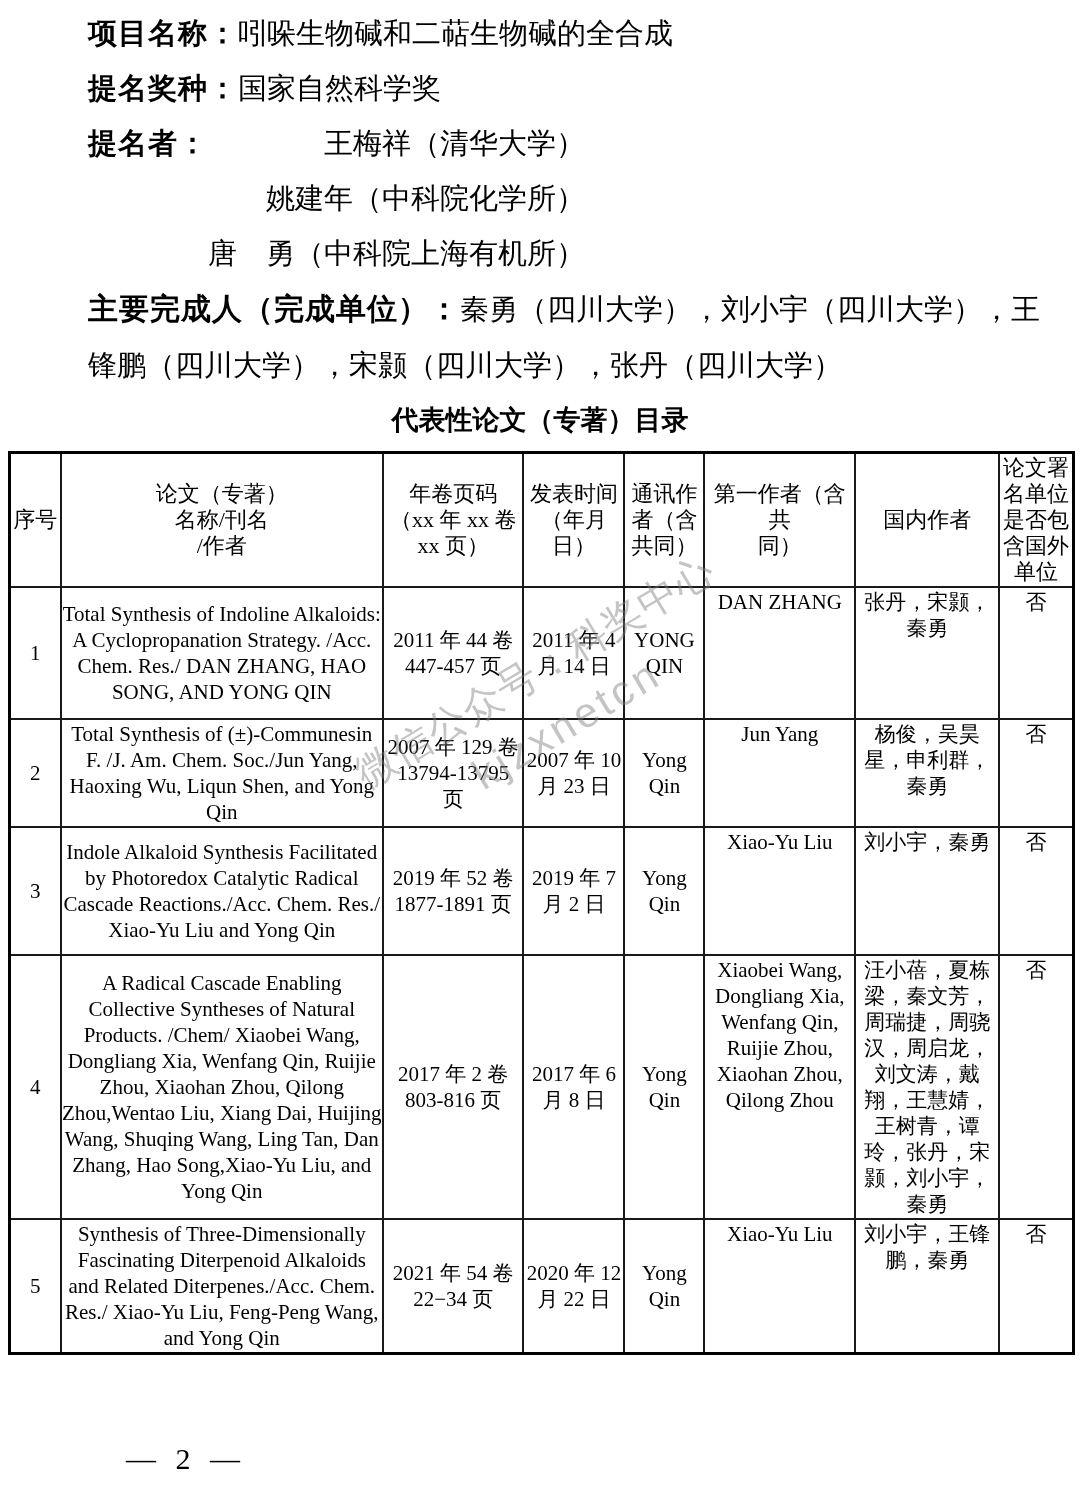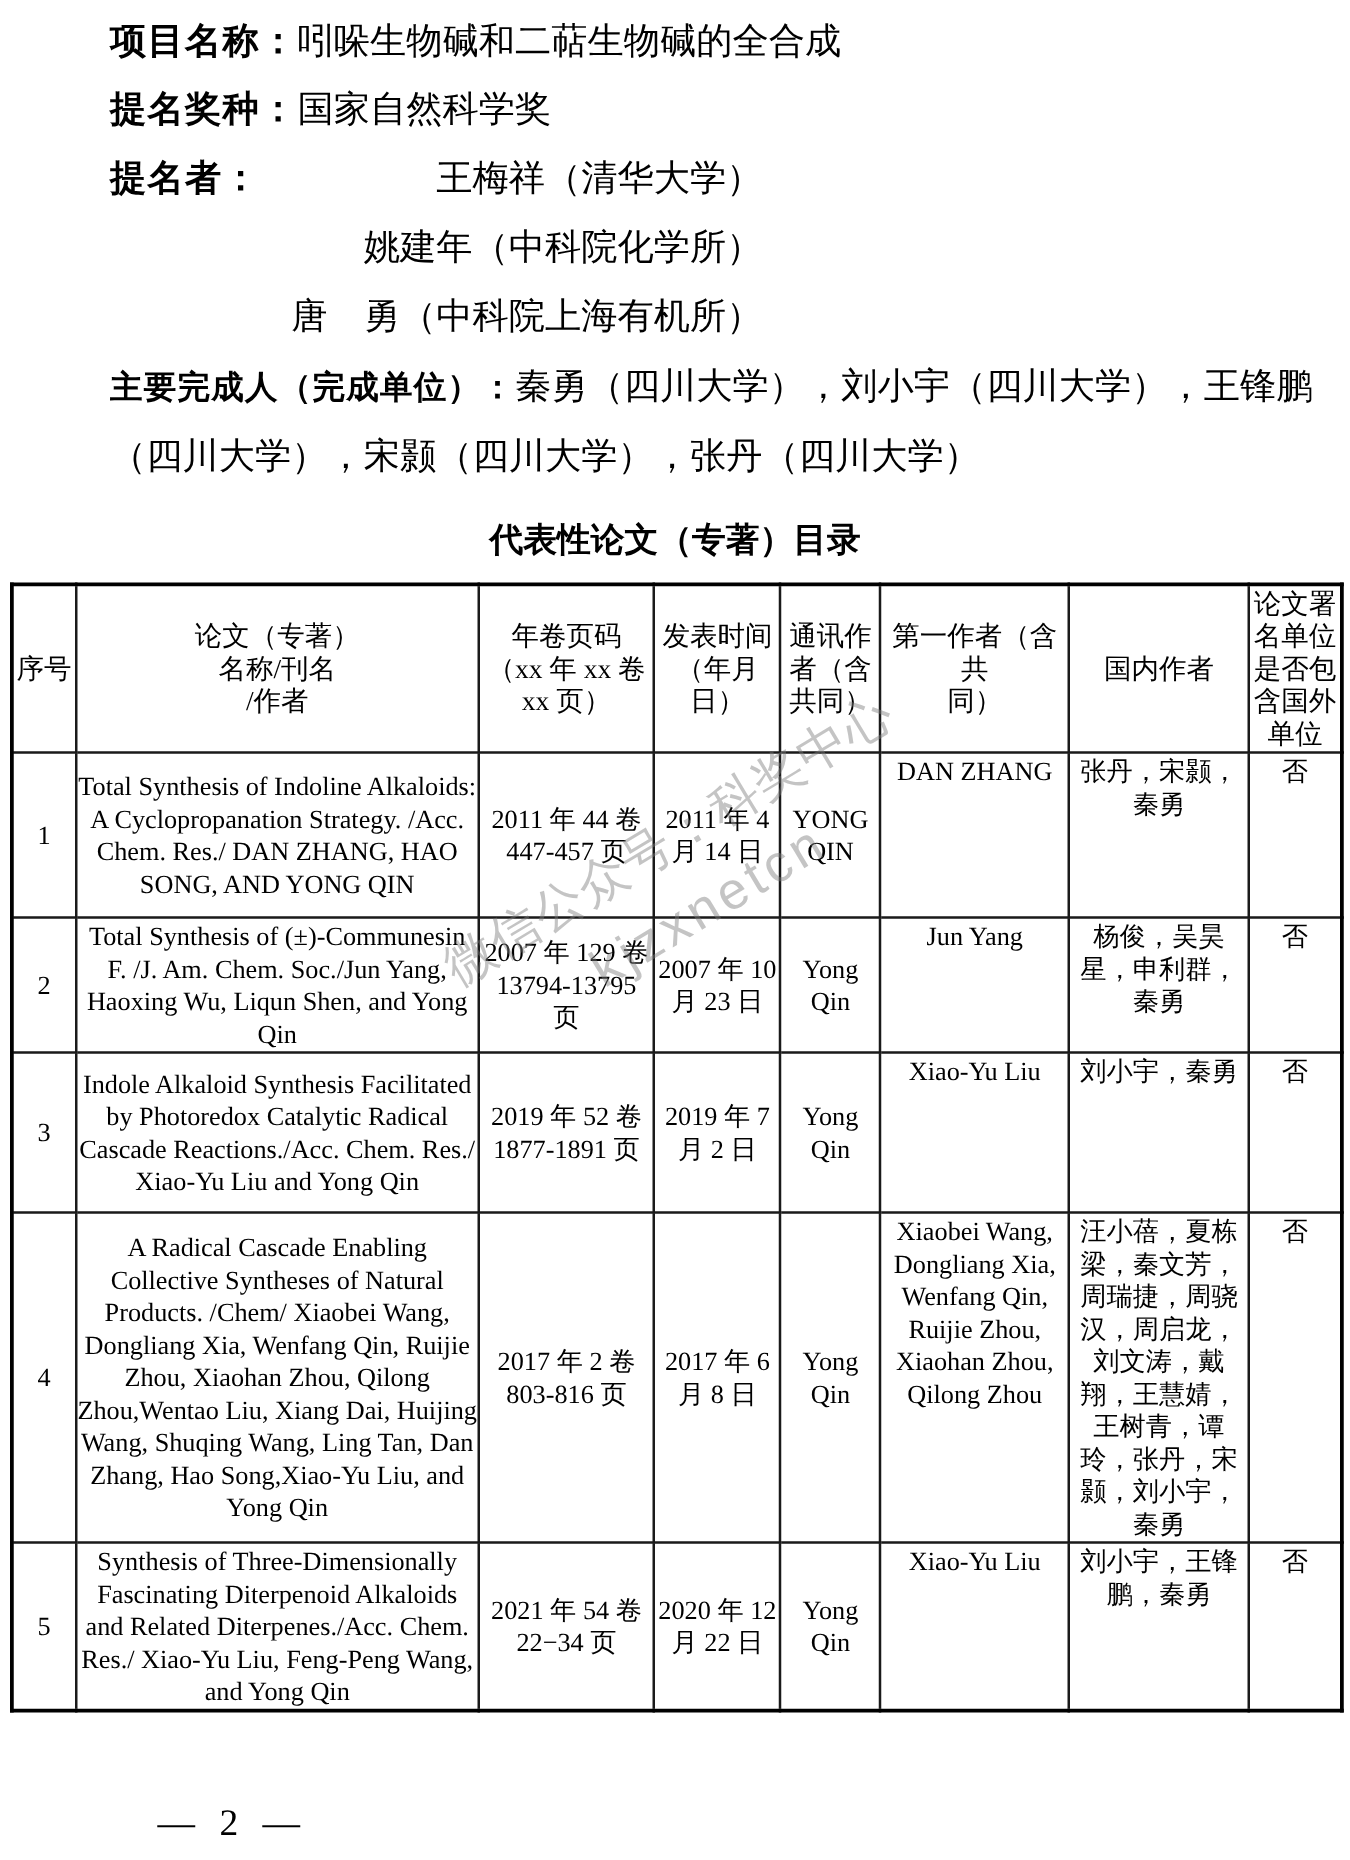--- a/index.html
+++ b/index.html
@@ -24,40 +24,39 @@
     white-space: nowrap;
   }
   .doc-label {
     font-family: "Liberation Sans", "DejaVu Sans", sans-serif;
     font-weight: 700;
     letter-spacing: 1px;
   }
   .nominator-row {
     display: flex;
     align-items: flex-start;
-    gap: 25px;
   }
   .nominator-values > div {
     line-height: 55px;
     white-space: nowrap;
     text-align: right;
   }
   .completers-par {
     line-height: 56px;
     white-space: normal;
   }
-  .completers-par .doc-label { font-size: 26px; text-align: right; }
+  .completers-par .doc-label { font-size: 30px; text-align: right; }
 
   
   .table-title {
     text-align: center;
-    font-family: Liberation Mono, monospace;
+    font-family: Liberation Sans, sans-serif;
     font-weight: 700;
     font-size: 27px;
-    margin-top: 23px;
+    margin-top: 8px;
     line-height: 38px;
   }
 
   
   table.papers {
     border-collapse: collapse;
     table-layout: fixed;
     width: 1067px;
     margin: 12px 0 0 8px;
     border: 3px solid #000;

